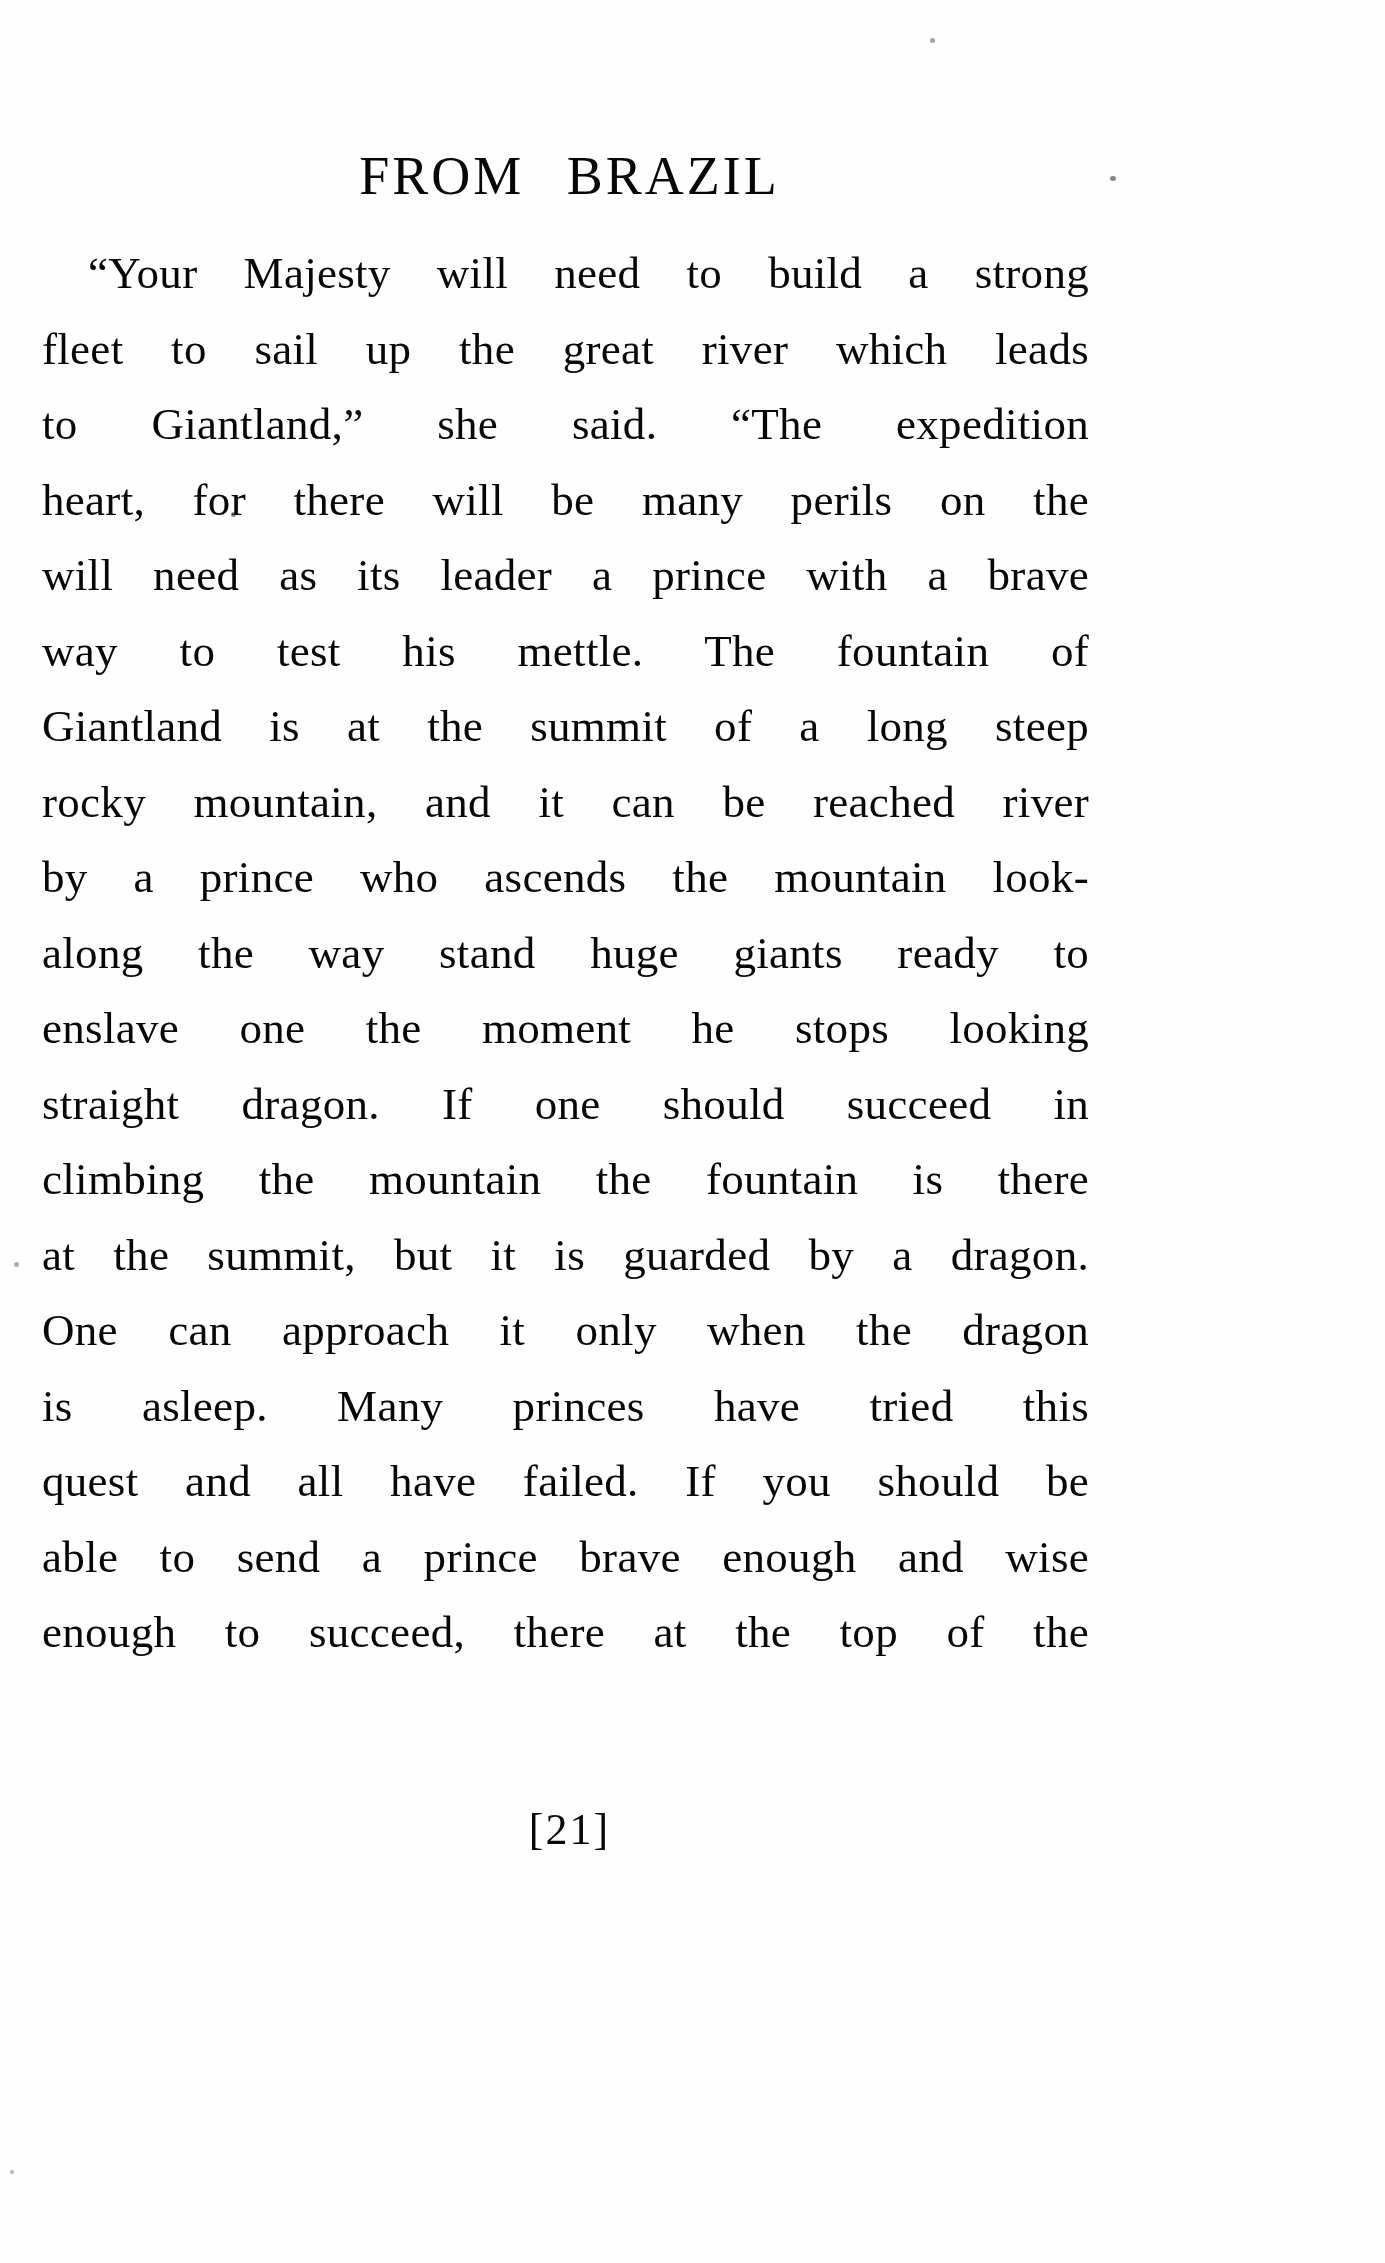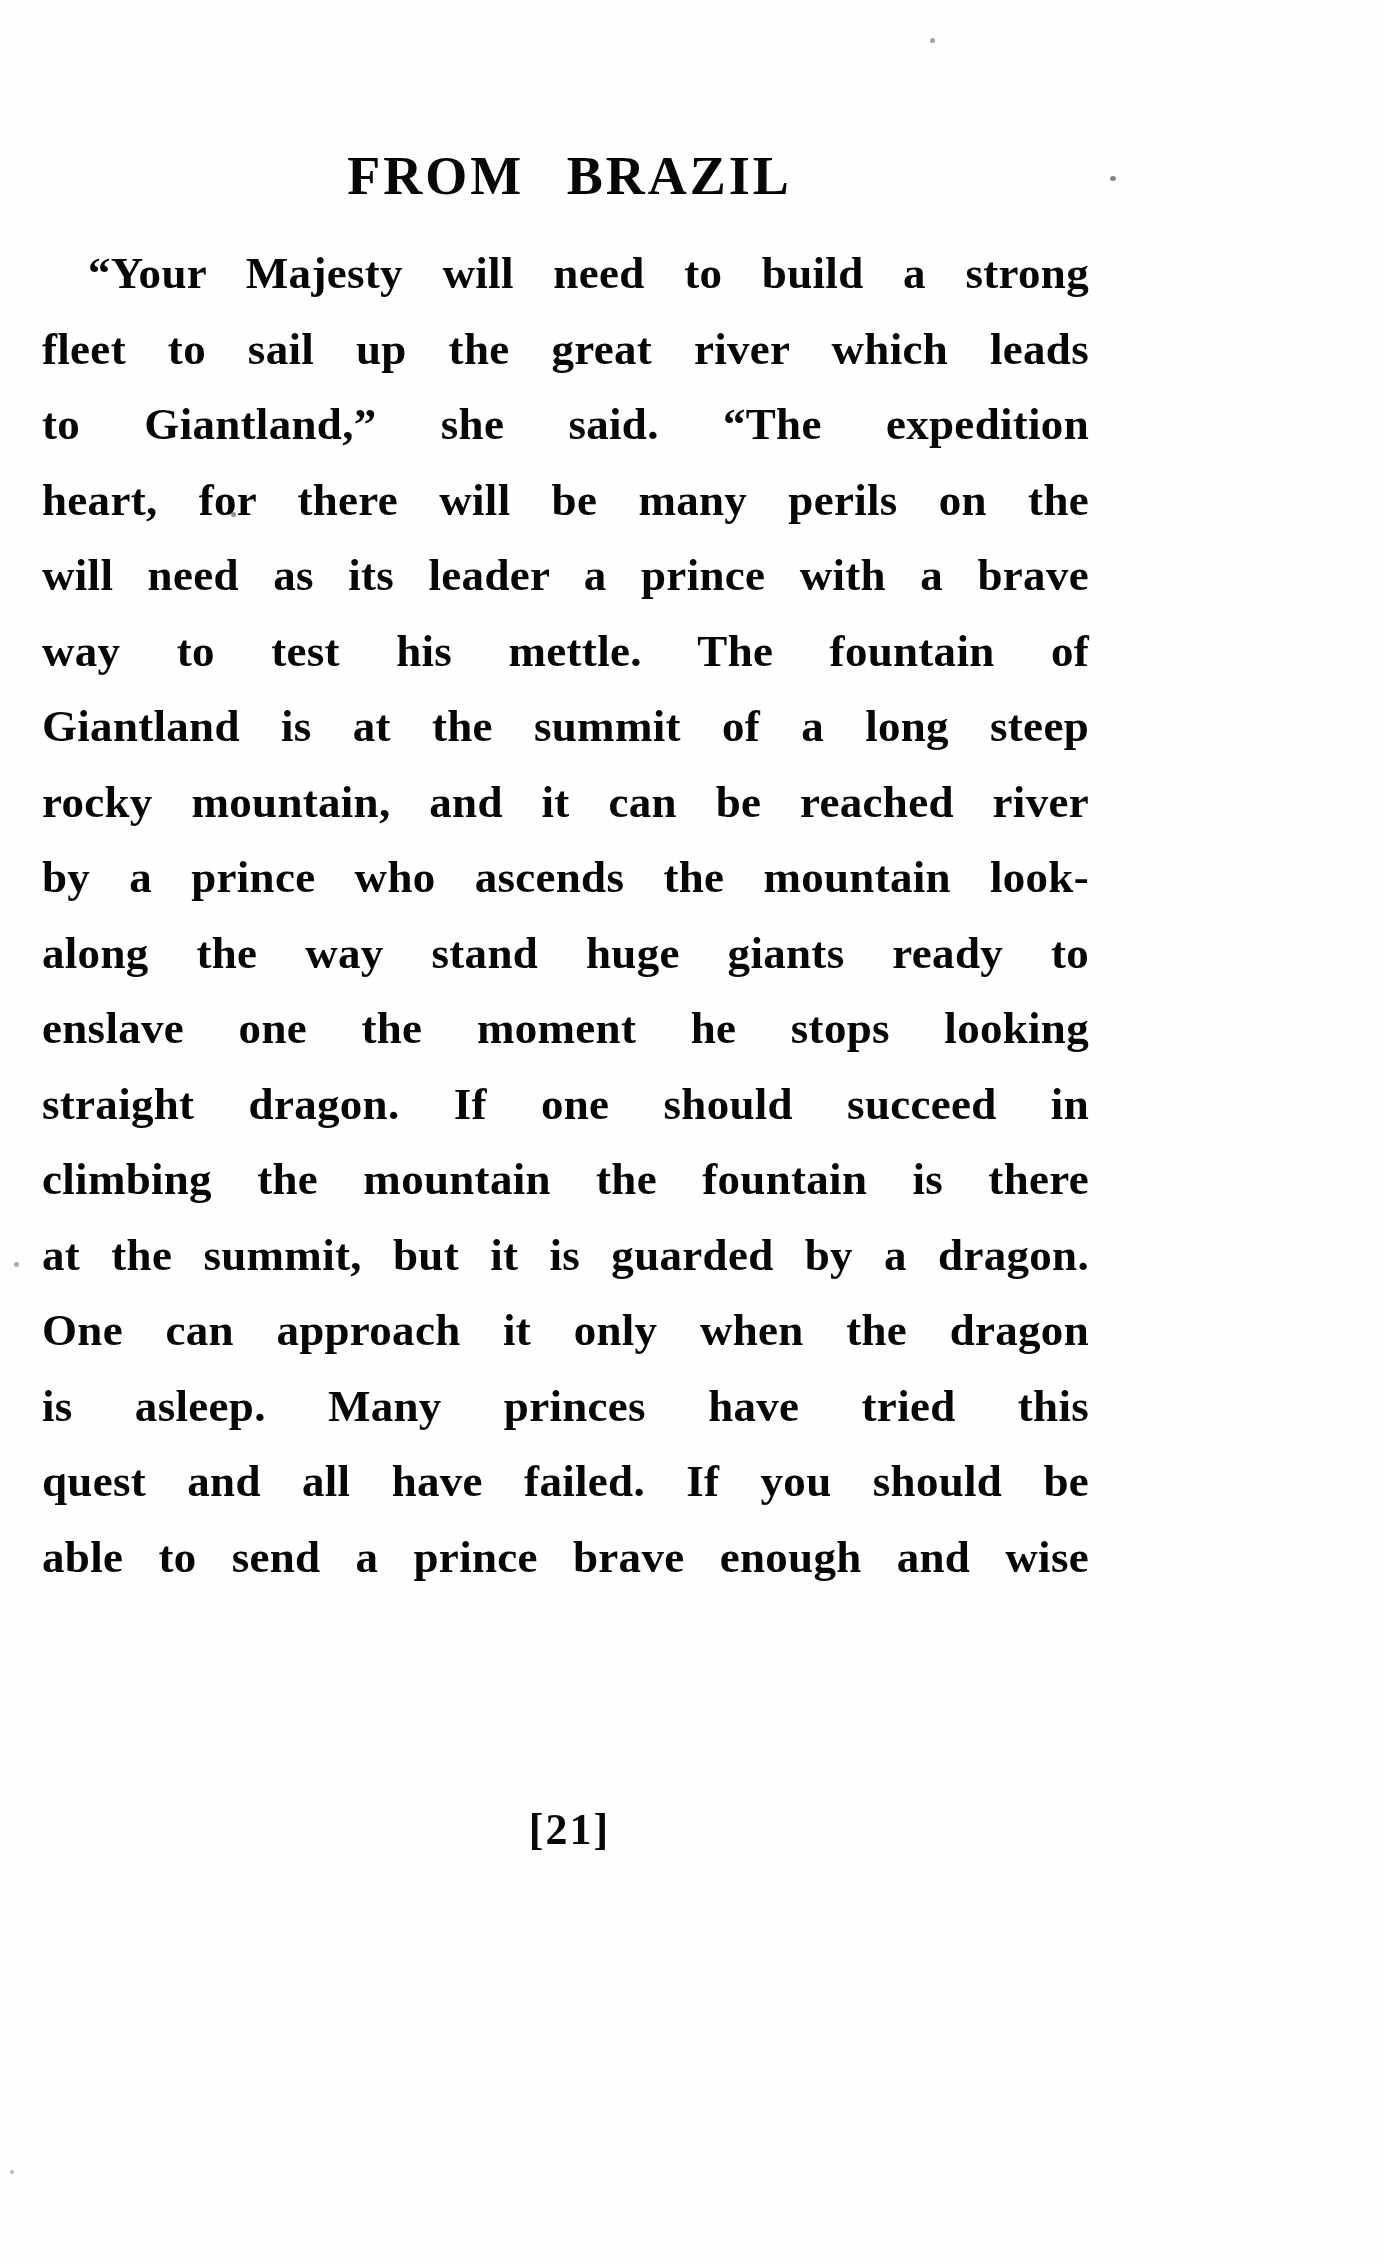--- a/index.html
+++ b/index.html
@@ -8,21 +8,20 @@
     background: #ffffff;
   }
   .page {
     position: relative;
     width: 1385px;
     height: 2263px;
     background: #fefefe;
     color: #070707;
     font-family: "Liberation Serif", serif;
     overflow: hidden;
-    font-weight: bold;
   }
   .title {
     position: absolute;
     top: 146px;
     left: 46px;
     width: 1047px;
     text-align: center;
     font-size: 54px;
     line-height: 60px;
     letter-spacing: 3px;
@@ -83,20 +82,21 @@
     <div class="line">by a prince who ascends the mountain look-</div>
     <div class="line">along the way stand huge giants ready to</div>
     <div class="line">enslave one the moment he stops looking</div>
     <div class="line">straight dragon.  If one should succeed in</div>
     <div class="line">climbing the mountain the fountain is there</div>
     <div class="line">at the summit, but it is guarded by a dragon.</div>
     <div class="line">One can approach it only when the dragon</div>
     <div class="line">is asleep.  Many princes have tried this</div>
     <div class="line">quest and all have failed.  If you should be</div>
     <div class="line">able to send a prince brave enough and wise</div>
+    <div class="line">enough to succeed, there at the top of the</div>
   </div>
 
   <div class="pagenum">[21]</div>
 
   <div class="speck" style="left:930px;top:38px;width:5px;height:5px;opacity:.45;"></div>
   <div class="speck" style="left:1110px;top:176px;width:6px;height:5px;opacity:.6;"></div>
   <div class="speck" style="left:231px;top:512px;width:5px;height:5px;opacity:.55;"></div>
   <div class="speck" style="left:14px;top:1262px;width:5px;height:5px;opacity:.4;"></div>
   <div class="speck" style="left:10px;top:2170px;width:4px;height:4px;opacity:.35;"></div>
 

